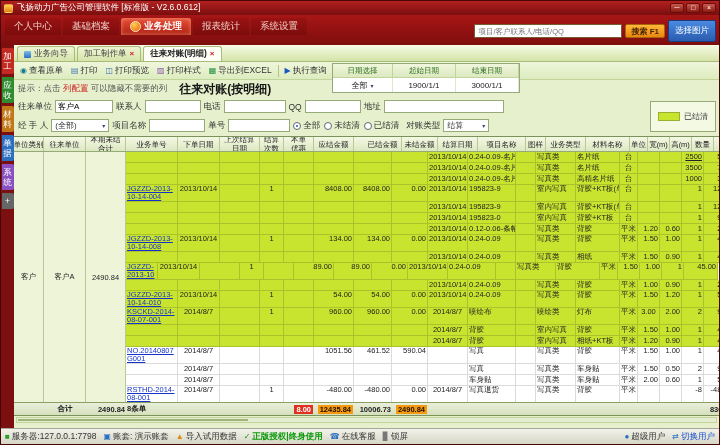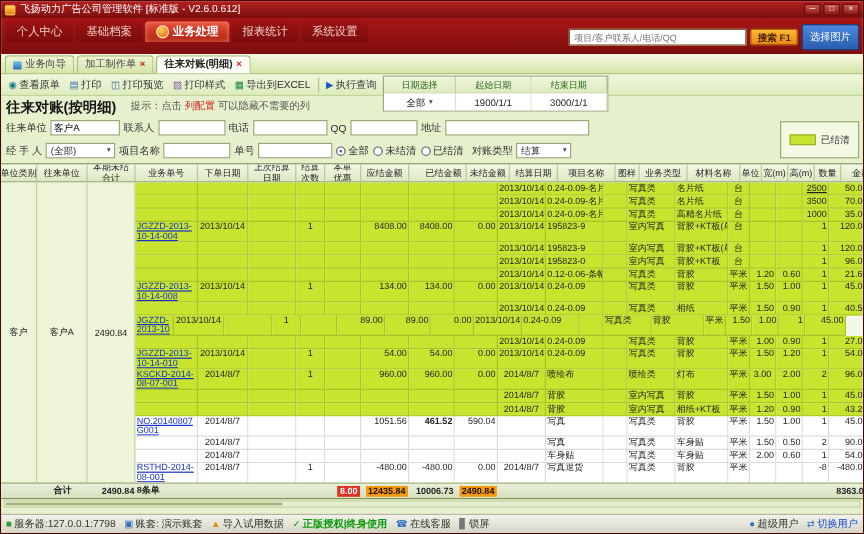--- a/index.html
+++ b/index.html
@@ -135,20 +135,28 @@
         </div>
       </div>
     <div id="ribbon-right">
       <input id="global-search" placeholder="项目/客户联系人/电话/QQ" style="">
       <button id="search-btn">搜索 F1</button>
       <button id="pick-image-btn">选择图片</button>
     </div>
   </div>
 
   <div id="content-row">
+    <div id="side-strip">
+        <div class="side-tab" style="background: rgb(194, 42, 34);">加工</div>
+        <div class="side-tab" style="background: rgb(46, 139, 46);">应收</div>
+        <div class="side-tab" style="background: rgb(192, 120, 24);">材料</div>
+        <div class="side-tab" style="background: rgb(42, 111, 192);">单据</div>
+        <div class="side-tab" style="background: rgb(138, 79, 192);">系统</div>
+        <div class="side-tab" style="background: rgb(102, 102, 102);">+</div>
+      </div>
 
     <div id="main">
       <div id="doc-tabs">
           <div class="dtab">
             <span class="dtab-icon"></span>
             <span>业务向导</span>
           </div>
           <div class="dtab">
             <span>加工制作单</span>
             <span class="dtab-close">×</span>
@@ -212,22 +220,22 @@
             <span>全部</span>
             <span class="dd-arrow">▾</span>
           </div>
           <div class="dval">1900/1/1</div>
           <div class="dval">3000/1/1</div>
         </div>
       </div>
 
       <div id="section">
         <div id="section-title-row">
+          <span id="hint"><span>提示：点击 </span><span class="hint-link">列配置</span><span> 可以隐藏不需要的列</span></span>
           <span id="section-title">往来对账(按明细)</span>
-          <span id="hint"><span>提示：点击 </span><span class="hint-link">列配置</span><span> 可以隐藏不需要的列</span></span>
         </div>
         <div class="frow">
           <span class="flabel">往来单位</span>
           <input class="finput" style="width: 58px;" value="客户A">
           <span class="flabel">联系人</span>
           <input class="finput" style="width: 56px;" value="">
           <span class="flabel">电话</span>
           <input class="finput" style="width: 62px;" value="">
           <span class="flabel">QQ</span>
           <input class="finput" style="width: 56px;" value="">
@@ -657,21 +665,21 @@
               </div>
               <div class="row open tall">
                 <div class="cell a-l" style="width: 52px;">
                   <span class="order-link">NO.20140807G001</span>
                 </div>
                 <div class="cell a-c" style="width: 42px;">2014/8/7</div>
                 <div class="cell a-c" style="width: 40px;"></div>
                 <div class="cell a-c" style="width: 24px;"></div>
                 <div class="cell a-r" style="width: 30px;"></div>
                 <div class="cell a-r" style="width: 40px;">1051.56</div>
-                <div class="cell a-r" style="width: 38px; font-weight: bold;">461.52</div>
+                <div class="cell a-r" style="width: 38px;">461.52</div>
                 <div class="cell a-r" style="width: 36px;">590.04</div>
                 <div class="cell a-c" style="width: 40px;"></div>
                 <div class="cell a-l" style="width: 48px;">写真</div>
                 <div class="cell a-c" style="width: 20px;"></div>
                 <div class="cell a-l" style="width: 40px;">写真类</div>
                 <div class="cell a-l" style="width: 44px;">背胶</div>
                 <div class="cell a-c" style="width: 18px;">平米</div>
                 <div class="cell a-r" style="width: 22px;">1.50</div>
                 <div class="cell a-r" style="width: 22px;">1.00</div>
                 <div class="cell a-r" style="width: 22px;">1</div>

